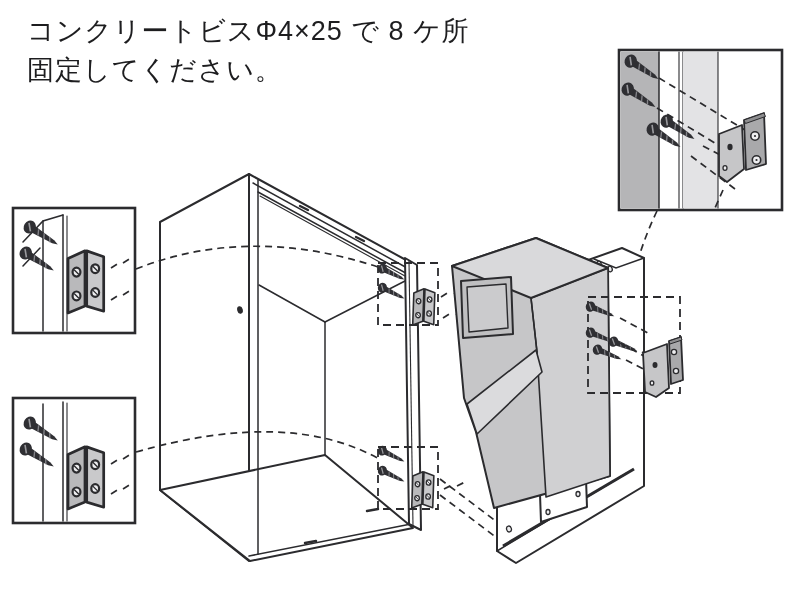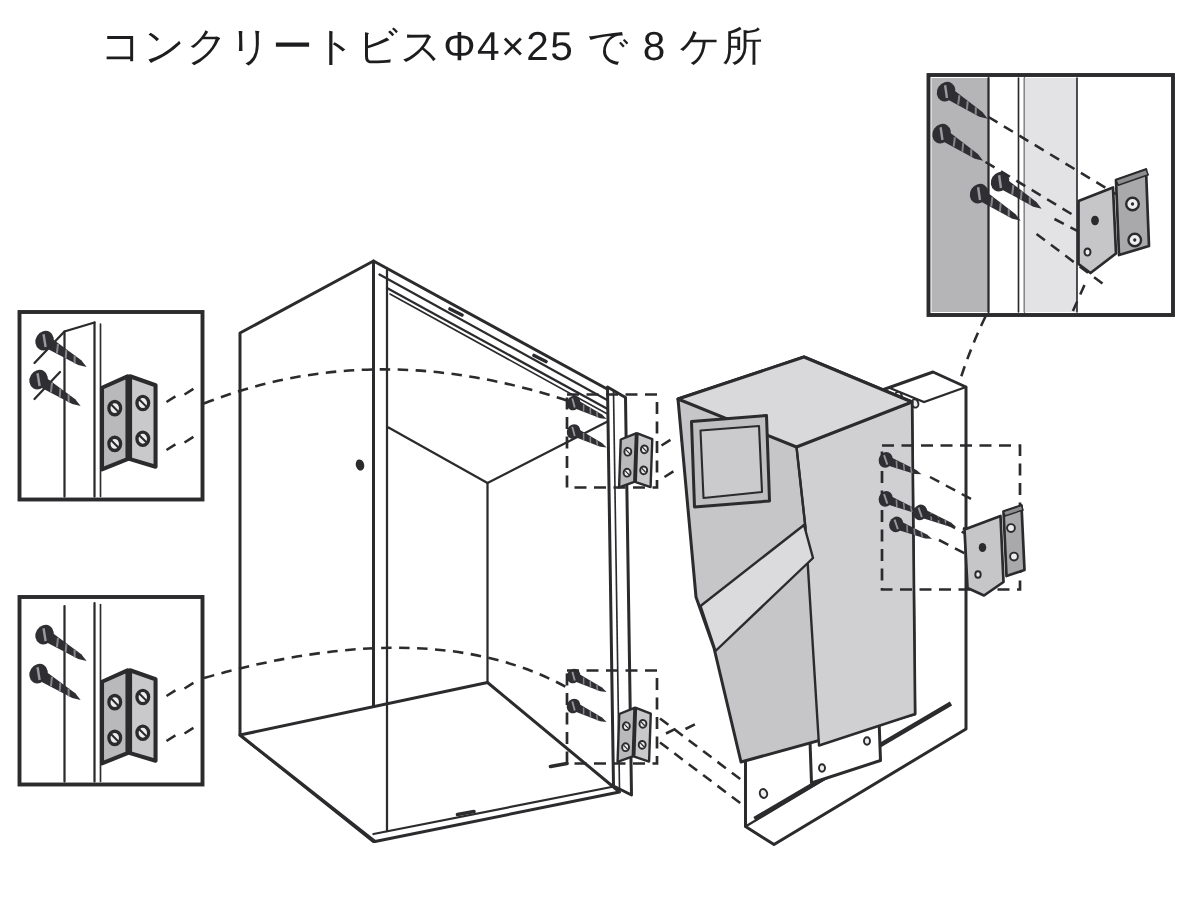--- a/index.html
+++ b/index.html
@@ -2,38 +2,38 @@
 <html style="--line: #2b2b2e; --gray-light: #d9d9db; --gray-mid: #c6c6c8; --gray-dark: #b5b5b7; --gray-strip: #e3e3e5; --gray-deep: #a9a9ab; --screw: #2f2f33; --background: #ffffff;"><head>
 <meta charset="utf-8">
 <style>
   :root{
     --line:#2b2b2e; --gray-light:#d9d9db; --gray-mid:#c6c6c8; --gray-dark:#b5b5b7;
     --gray-strip:#e3e3e5; --gray-deep:#a9a9ab; --screw:#2f2f33; --background:#ffffff;
   }
   html,body{margin:0;padding:0;width:800px;height:600px;background:var(--background);overflow:hidden;}
   .stage{position:relative;width:800px;height:600px;font-family:"Liberation Sans","DejaVu Sans",sans-serif;}
   .instruction{position:absolute;left:27px;top:12px;font-size:27px;line-height:39px;
-    color:#1d1d1f;letter-spacing:1px;white-space:pre;margin-left:40px;}
+    color:#1d1d1f;letter-spacing:1px;white-space:pre;}
   svg{position:absolute;left:0;top:0;}
   .s2{stroke:var(--line);stroke-width:2;fill:none;stroke-linecap:round;stroke-linejoin:round;}
   .s15{stroke:var(--line);stroke-width:1.5;fill:none;stroke-linecap:round;}
   .s12{stroke:var(--line);stroke-width:1.1;fill:none;stroke-linecap:round;}
   .fw{fill:#fff;stroke:var(--line);stroke-width:2;stroke-linejoin:round;}
   .dash{stroke:var(--line);stroke-width:1.7;fill:none;stroke-dasharray:7 5;stroke-linecap:butt;}
   .dashbox{stroke:var(--line);stroke-width:1.8;fill:none;stroke-dasharray:8 5;}
   .tick{stroke:var(--line);stroke-width:2.4;stroke-linecap:round;}
   .hole{fill:#ededef;stroke:var(--line);stroke-width:1.3;}
   .insetbox{fill:#fff;stroke:var(--line);stroke-width:2.6;}
 </style>
 </head>
 <body>
 
 <div class="stage">
 
-  <div class="instruction"><span>コンクリートビスΦ4×25 で 8 ケ所</span><br></div>
+  <div class="instruction"><span>コンクリートビスΦ4×25 で 8 ケ所</span><br><span>固定してください。</span></div>
 
   <svg width="800" height="600" viewBox="0 0 800 600">
     <defs>
       <g id="screw">
         <polygon points="4,-2.8 22,-1.4 26,0 22,1.4 4,2.8" fill="var(--screw)"></polygon>
         <line x1="8" y1="-2.1" x2="10" y2="2.1" stroke="#85858a" stroke-width="1"></line>
         <line x1="13" y1="-1.9" x2="15" y2="1.9" stroke="#85858a" stroke-width="1"></line>
         <line x1="18" y1="-1.6" x2="20" y2="1.6" stroke="#85858a" stroke-width="1"></line>
         <ellipse cx="1.5" cy="0" rx="4.4" ry="5" fill="var(--screw)"></ellipse>
         <line x1="-0.6" y1="-2.4" x2="3.6" y2="2.4" stroke="#9a9a9e" stroke-width="1.2"></line>

